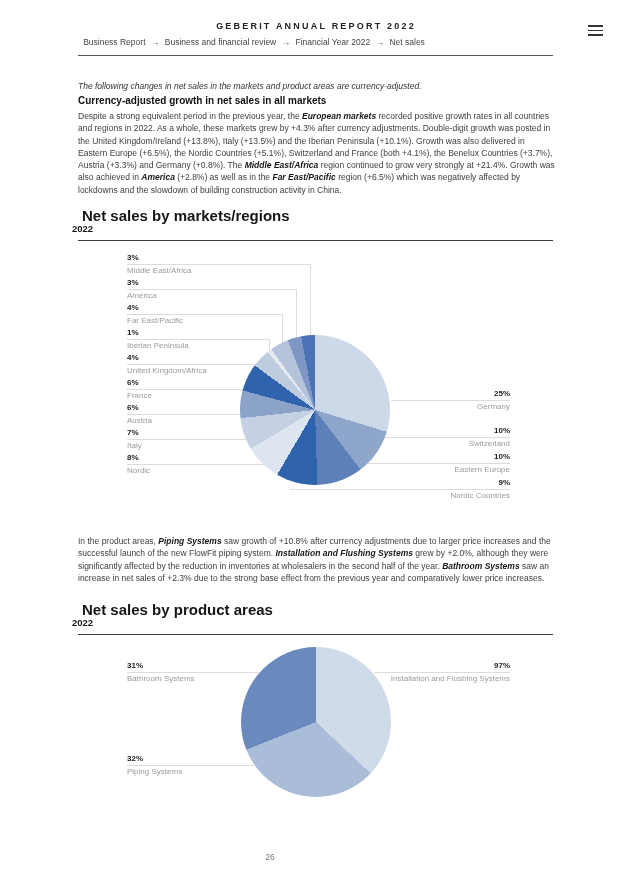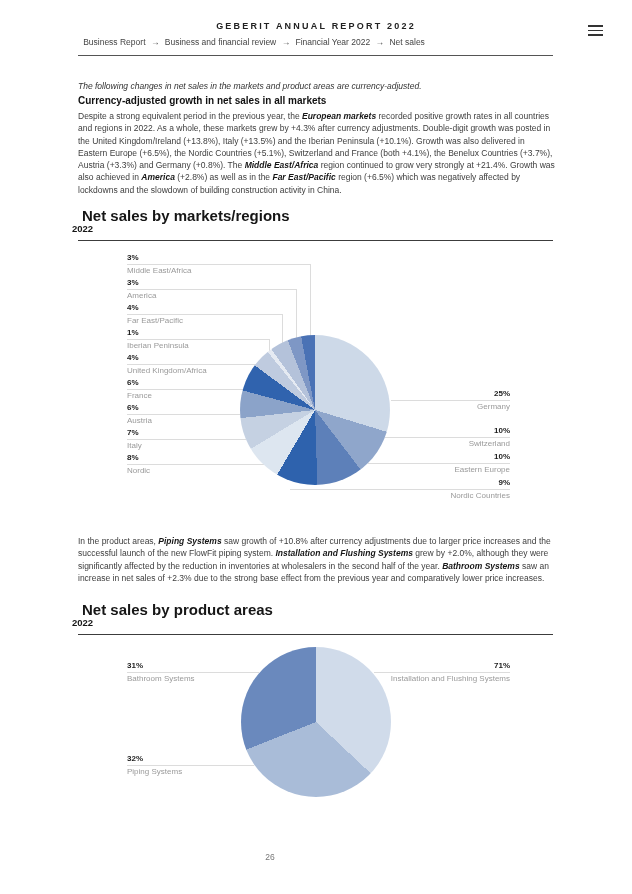--- a/index.html
+++ b/index.html
@@ -161,21 +161,21 @@
   <div class="lh" style="top:672px;left:374px;width:136px"></div>
   <div class="lh" style="top:765px;left:127px;width:127px"></div>
 
   <div class="pie" style="left: 241px; top: 647px; background: conic-gradient(rgb(208, 219, 234) 0deg, rgb(208, 219, 234) 133.2deg, rgb(169, 188, 216) 133.2deg, rgb(169, 188, 216) 248.4deg, rgb(106, 137, 189) 248.4deg, rgb(106, 137, 189) 360deg);"></div>
 
   <div class="plabel left" style="top:661px">
     <div class="pct">31%</div>
     <div class="lname">Bathroom Systems</div>
   </div>
   <div class="plabel right" style="top:661px">
-    <div class="pct">71%</div>
+    <div class="pct">97%</div>
     <div class="lname">Installation and Flushing Systems</div>
   </div>
   <div class="plabel left" style="top:754px">
     <div class="pct">32%</div>
     <div class="lname">Piping Systems</div>
   </div>
 
   <div class="pageno">26</div>
 
 </div>

